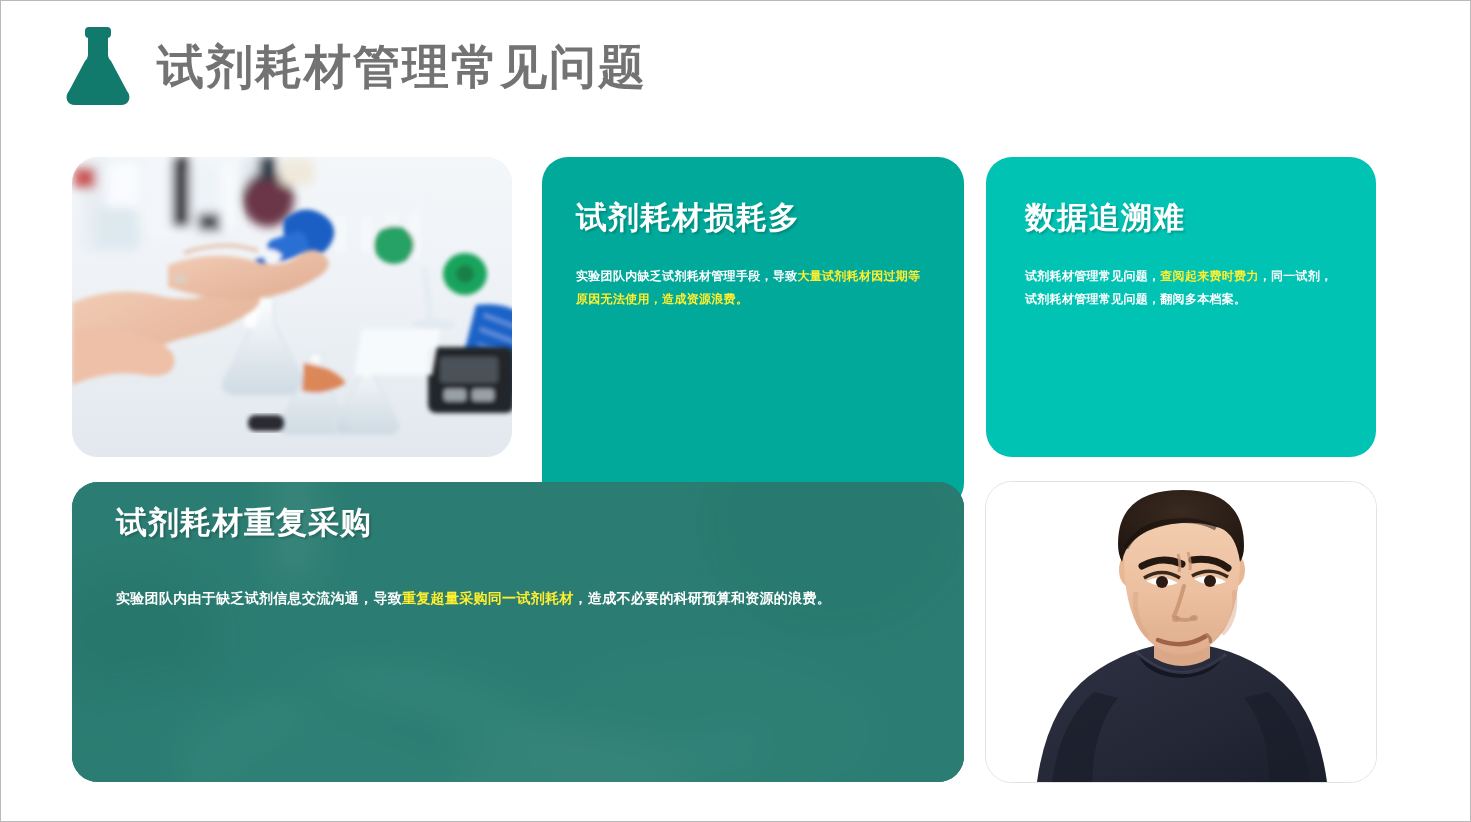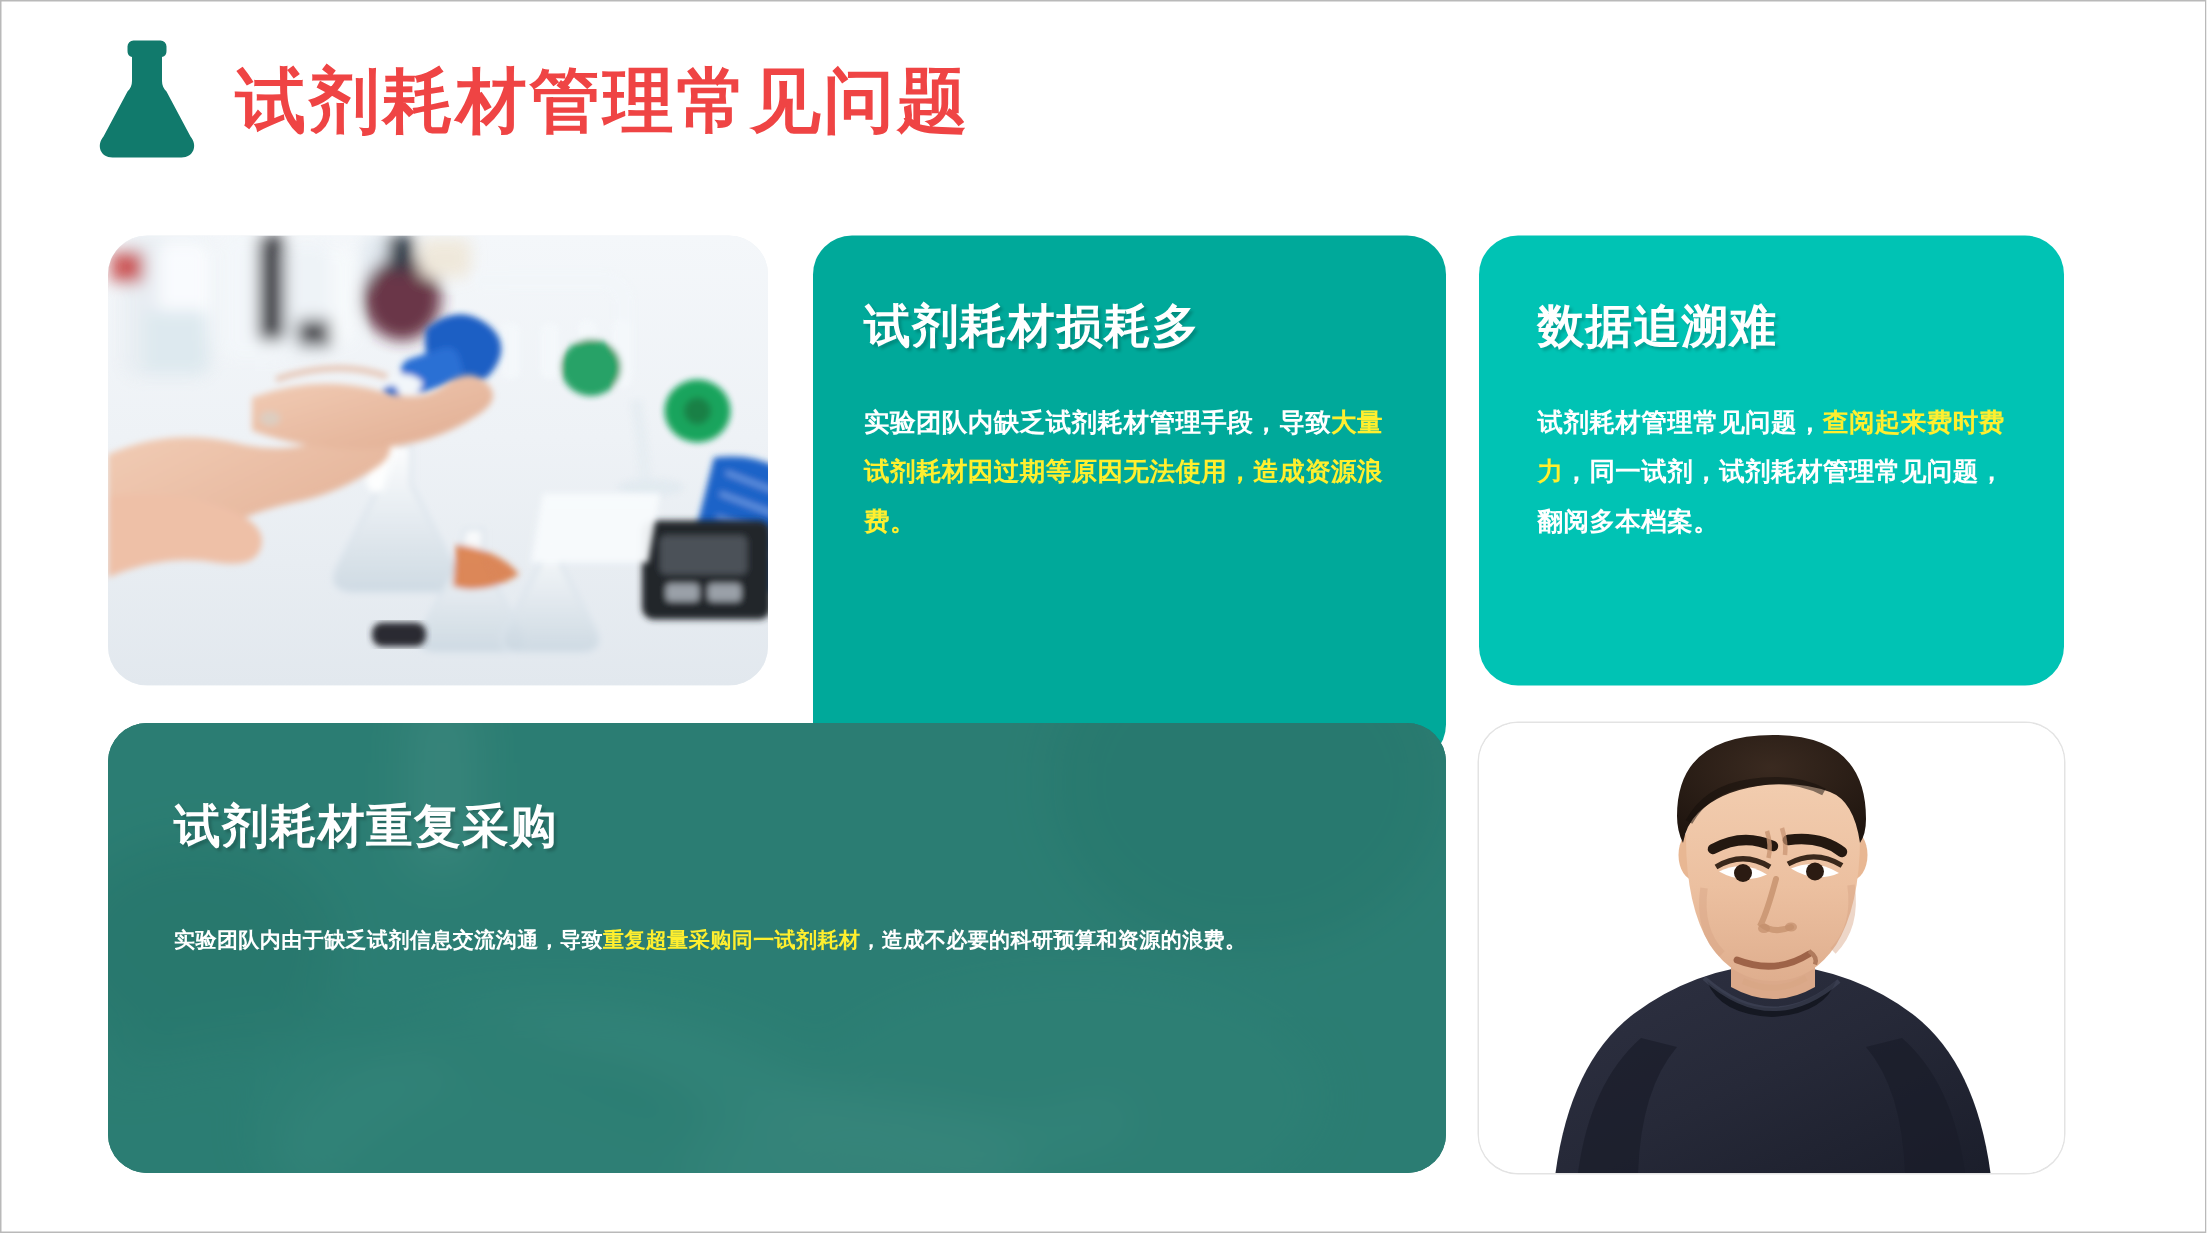--- a/index.html
+++ b/index.html
@@ -30,21 +30,21 @@
     gap: 22px;
   }
   .flask-icon {
     width: 74px;
     height: 86px;
     flex: 0 0 auto;
   }
   .page-title {
     font-size: 47px;
     font-weight: bold;
-    color: #ef4444;
+    color: #737373;
     letter-spacing: 2px;
     line-height: 1;
     text-shadow: 2px 2px 0 rgba(255,255,255,0.85);
     white-space: nowrap;
   }
 
   
   .card {
     position: absolute;
     border-radius: 26px;
@@ -89,21 +89,21 @@
   .card-title {
     font-size: 31px;
     font-weight: bold;
     color: #ffffff;
     letter-spacing: 1px;
     line-height: 1.1;
     margin: 0 0 30px 0;
     text-shadow: 2px 2px 2px rgba(0,0,0,0.18);
   }
   .card-body {
-    font-size: 17px;
+    font-size: 12px;
     font-weight: bold;
     line-height: 1.95;
     color: #ffffff;
     margin: 0;
     letter-spacing: 0.3px;
   }
   .hl {
     color: #ffef2e;
   }
 
@@ -114,21 +114,21 @@
     width: 892px;
     height: 300px;
     background: #2c7d73;
   }
   .card-repeat .bg-texture {
     position: absolute;
     inset: 0;
   }
   .card-repeat .card-inner {
     position: relative;
-    padding: 52px 44px 20px 44px;
+    padding: 24px 44px 20px 44px;
   }
   .card-repeat .card-title {
     margin-bottom: 44px;
   }
   .card-repeat .card-body {
     font-size: 14px;
     line-height: 2.1;
   }
 
   

